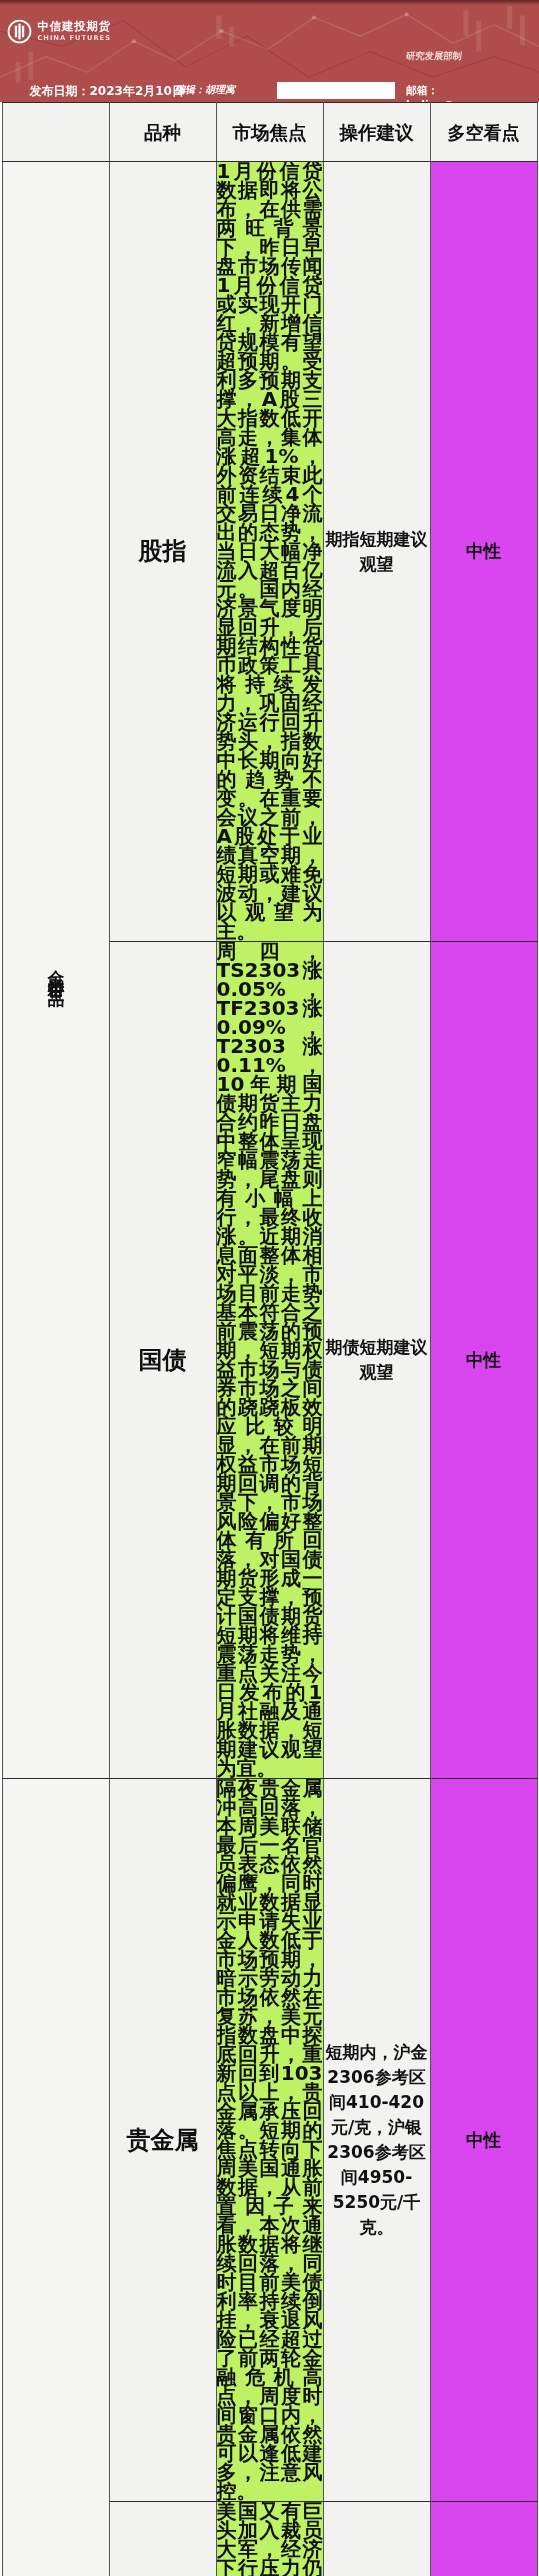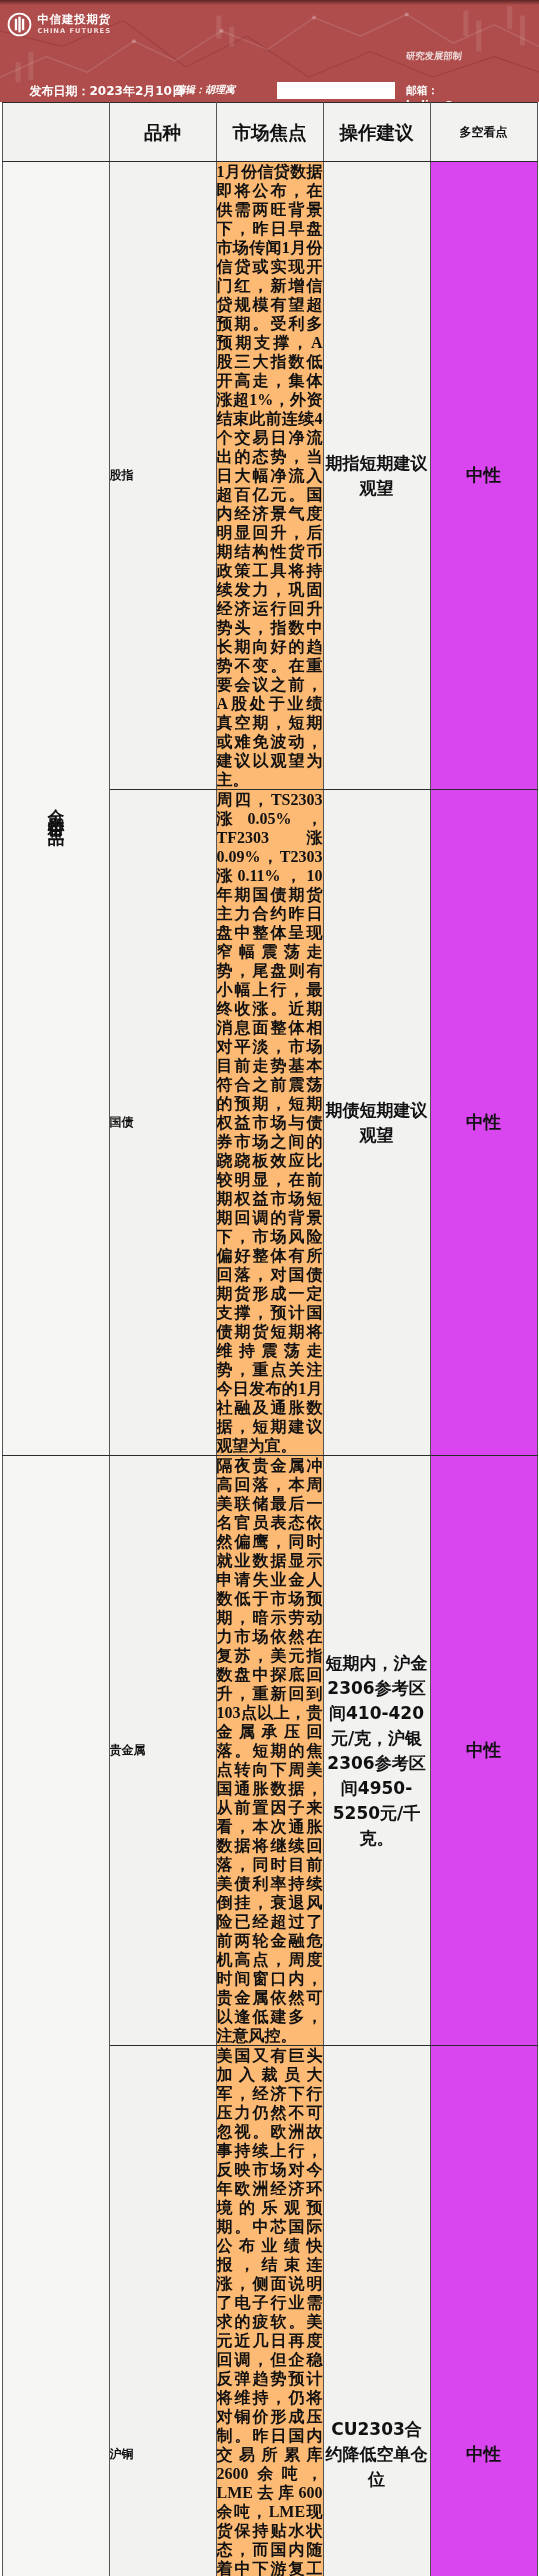--- a/index.html
+++ b/index.html
@@ -4,21 +4,21 @@
 <style>
   html,body{margin:0;padding:0;background:#ffffff;}
   body{font-family:"DejaVu Sans","Liberation Sans",sans-serif;}
   #page{position:relative;width:539px;height:3042px;background:#ffffff;overflow:hidden;}
 
   
   #banner{position:absolute;left:0;top:0;width:539px;height:102px;background:#ae4d4b;overflow:hidden;}
   #banner .topshade{position:absolute;left:0;top:0;width:100%;height:5.2px;
     background:linear-gradient(180deg,rgba(30,5,5,.55),rgba(30,5,5,0));}
   #banner svg.deco{position:absolute;left:0;top:0;}
-  .logo-wrap{position:absolute;left:7.2px;top:12px;display:flex;align-items:center;gap:5.2px;}
+  .logo-wrap{position:absolute;left:7.2px;top:19px;display:flex;align-items:center;gap:5.2px;}
   .logo-text .cn{color:#fff;font-size:11.3px;font-weight:700;letter-spacing:1px;line-height:12.4px;}
   .logo-text .en{color:#f3dcdc;font-size:6.7px;font-weight:700;letter-spacing:1px;line-height:8.2px;}
   .banner-title{position:absolute;left:0;top:23px;width:100%;text-align:center;color:#fff;
     font-size:24px;font-weight:700;letter-spacing:9.3px;text-indent:9.3px;white-space:nowrap;}
   .banner-subtitle{position:absolute;left:0;top:57px;width:100%;text-align:center;color:#fff;
     font-size:15.5px;font-weight:700;letter-spacing:1px;}
   .dept-note{position:absolute;left:406px;top:50px;color:#eedcdc;font-size:9.3px;font-weight:600;
     transform:skewX(-6deg);}
   .pub-row{position:absolute;left:12px;top:82px;width:100%;height:18.5px;color:#fff;font-weight:700;}
   .pub-date{position:absolute;left:17.5px;top:1px;font-size:12px;}
@@ -28,23 +28,23 @@
 
   
   #report{position:absolute;left:1.5px;top:102px;border-collapse:collapse;table-layout:fixed;
     width:536px;background:#f2f2f1;}
   #report td,#report th{border-left:0.5px solid #555;border-right:0.5px solid #555;
     border-top:1px solid #2b2b2b;border-bottom:1px solid #2b2b2b;
     padding:0;overflow:hidden;vertical-align:middle;color:#111;}
   #report{border:1px solid #141414;}
   th.h{font-size:18.5px;font-weight:600;background:#f2f2f1;text-align:center;}
   td.group{width:18px;background:#f5f5f4;text-align:center;}
-  td.variety{width:64px;text-align:left;font-size:12px;font-weight:600;background:#f2f2f1;line-height:23px;}
-  td.focus{width:228px;background:#fdba74;font-size:16px;line-height:19px;font-weight:600;
-    text-align:justify;padding:3.1px 5.2px;font-family:Liberation Serif, serif;}
+  td.variety{width:64px;text-align:center;font-size:24px;font-weight:600;background:#f2f2f1;line-height:23px;}
+  td.focus{width:228px;background:#bef264;font-size:20px;line-height:19px;font-weight:600;
+    text-align:justify;padding:3.1px 5.2px;}
   td.advice{width:184px;background:#f2f2f1;font-size:17px;line-height:25px;font-weight:700;
     text-align:center;padding:3.1px 6.2px;}
   td.view{width:41px;background:#d946ef;font-size:17.5px;font-weight:600;text-align:center;line-height:23px;}
   .vtext{writing-mode:vertical-rl;text-orientation:upright;font-size:16.5px;font-weight:600;
     letter-spacing:5.2px;color:#111;margin:0 auto;}
   td.group{position:relative;}
 </style>
 </head>
 <body>
 
@@ -97,21 +97,21 @@
   </div>
 
   <table id="report">
 
     <tbody>
         <tr style="height:59px;">
       <th class="h"></th>
       <th class="h">品种</th>
       <th class="h">市场焦点</th>
       <th class="h">操作建议</th>
-      <th class="h" style="font-size:12px;line-height:23px;">多空看点</th>
+      <th class="h" style="font-size:18px;line-height:23px;">多空看点</th>
     </tr>
 
     <tr style="height:289px;">
       <td class="group" rowspan="2">
         <div class="vtext">金融衍生品</div>
       </td>
       <td class="variety">股指</td>
       <td class="focus">1月份信贷数据即将公布，在供需两旺背景下，昨日早盘市场传闻1月份信贷或实现开门红，新增信贷规模有望超预期。受利多预期支撑，A股三大指数低开高走，集体涨超1%，外资结束此前连续4个交易日净流出的态势，当日大幅净流入超百亿元。国内经济景气度明显回升，后期结构性货币政策工具将持续发力，巩固经济运行回升势头，指数中长期向好的趋势不变。在重要会议之前，A股处于业绩真空期，短期或难免波动，建议以观望为主。</td>
       <td class="advice">期指短期建议观望</td>
       <td class="view">中性</td>

